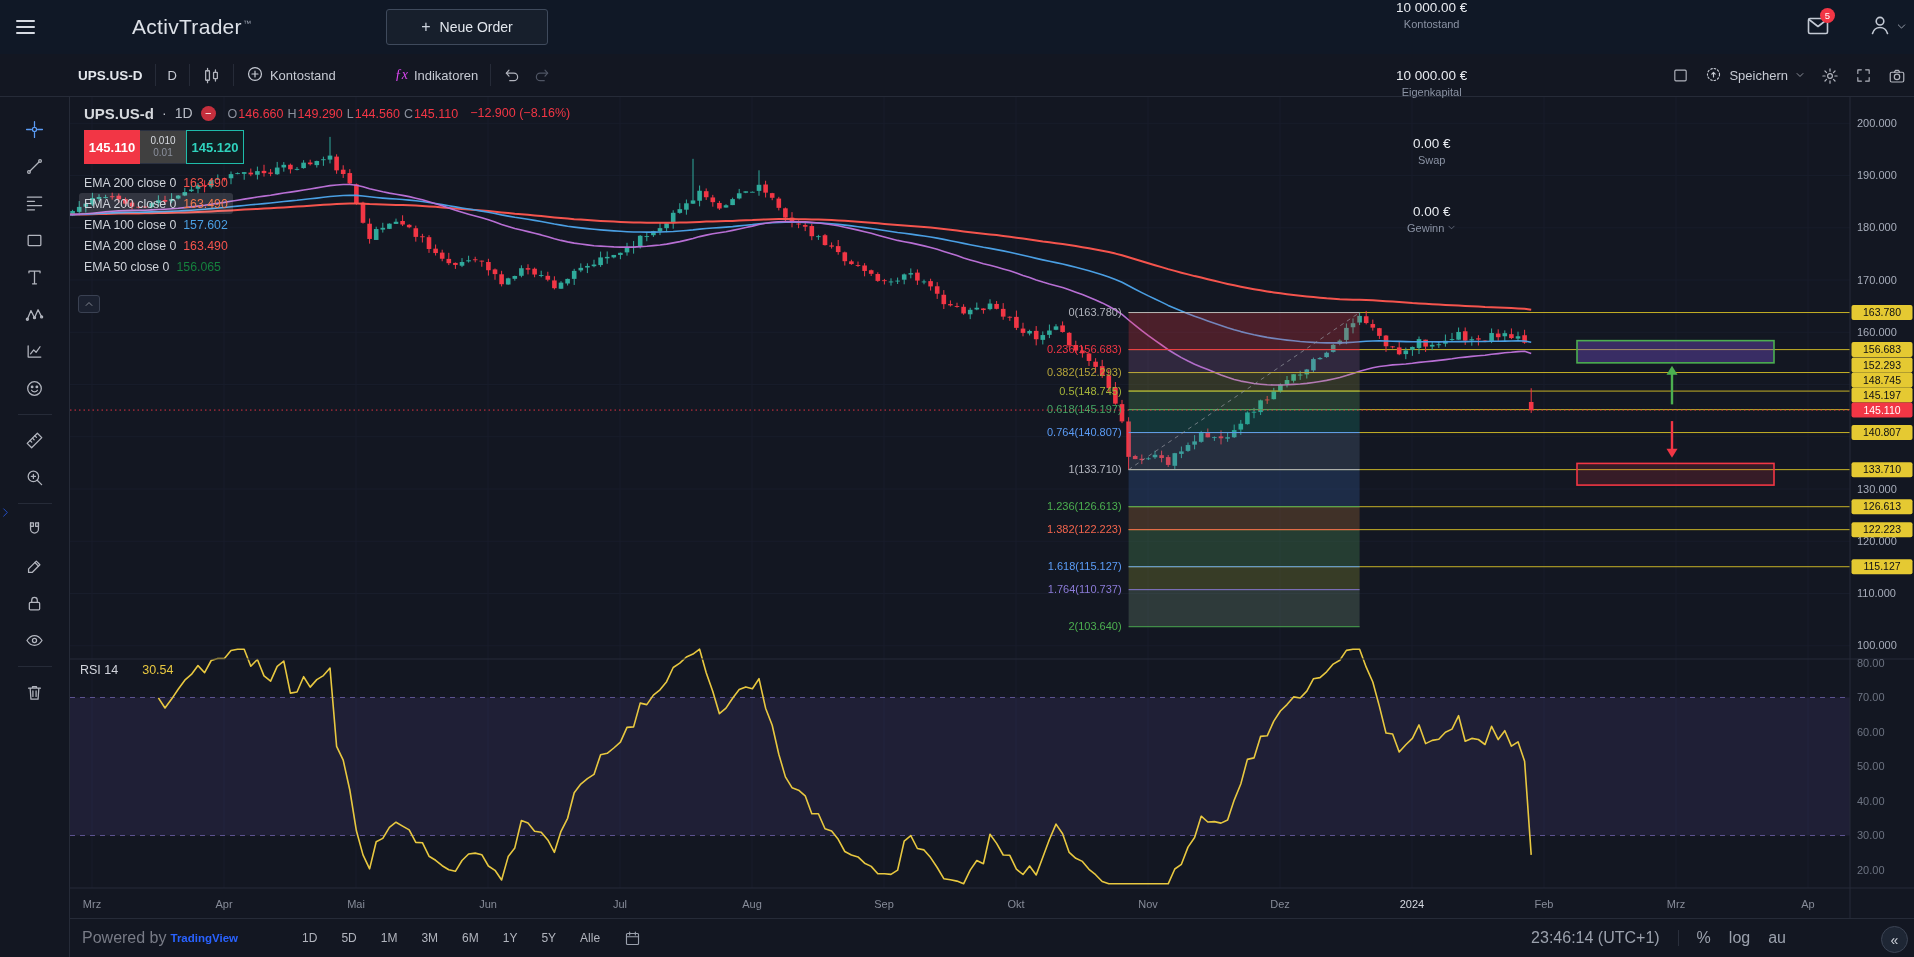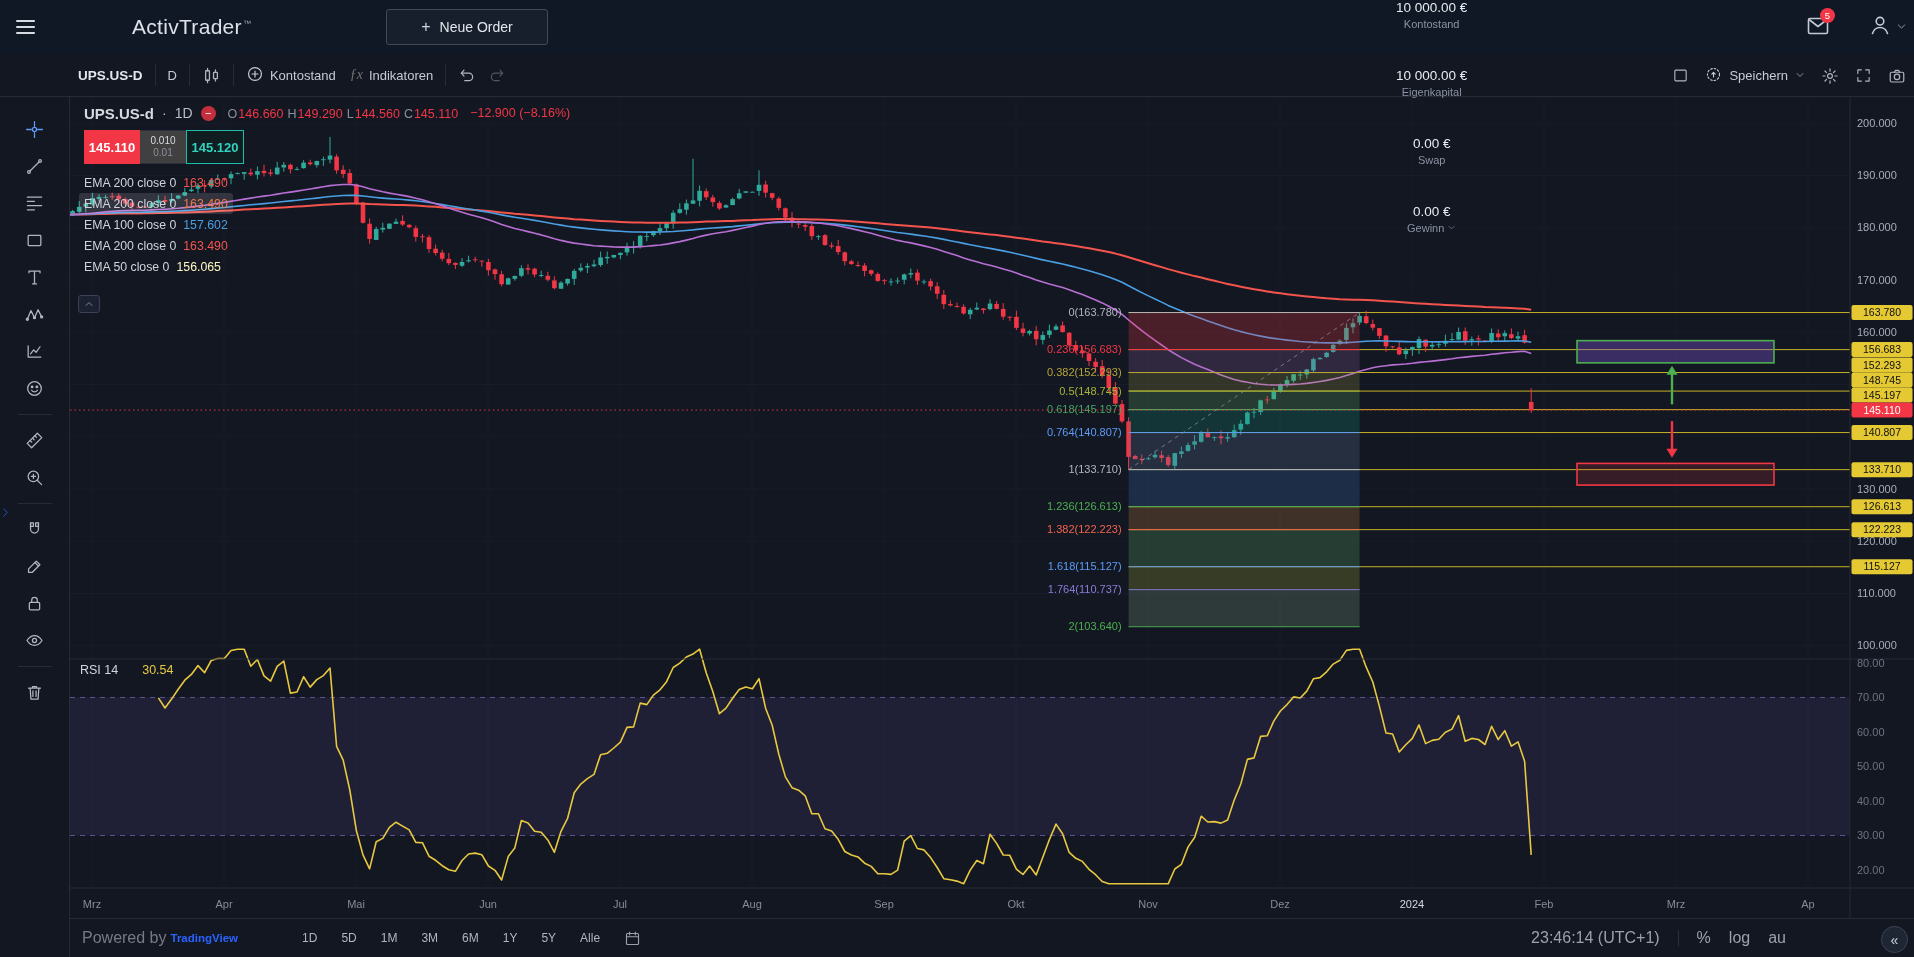--- a/index.html
+++ b/index.html
@@ -23,21 +23,21 @@
   .badge{position:absolute;left:14px;top:-6px;width:15px;height:15px;background:#f23645;border-radius:50%;
     color:#fff;font-size:9.5px;display:flex;align-items:center;justify-content:center;}
   .avatar{position:absolute;left:1868px;top:13px;display:flex;align-items:center;gap:4px;color:#c3c9d4;cursor:pointer;}
   
   .symtb{position:absolute;left:0;top:54px;width:1914px;height:43px;background:#131722;border-bottom:1px solid #262b38;
     display:flex;align-items:center;z-index:25;color:#c6cad3;}
   .symtb .sym{margin-left:78px;color:#e3e6ec;font-size:13.5px;font-weight:bold;cursor:pointer;}
   .vsep{width:1px;height:22px;background:#262b38;margin:0 12px;}
   .tbtxt{font-size:13px;cursor:pointer;display:flex;align-items:center;gap:6px;color:#c6cad3;}
   .tbicon{color:#b2b5be;cursor:pointer;display:flex;align-items:center;}
-  .fx{font-style:italic;font-family:"Liberation Serif",serif;font-size:14px;color:#737373;}
+  .fx{font-style:italic;font-family:"Liberation Serif",serif;font-size:14px;color:#d946ef;margin-left:45px;}
   .dim{color:#4f5564;}
   .symtb-right{position:absolute;right:8px;top:0;height:43px;display:flex;align-items:center;gap:16px;}
   .savebtn{display:flex;align-items:center;gap:7px;color:#c6cad3;font-size:13px;cursor:pointer;}
   
   .left-tools{position:absolute;left:0;top:97px;width:70px;height:860px;background:#131722;border-right:1px solid #262b38;
     display:flex;flex-direction:column;align-items:center;padding-top:14px;z-index:20;}
   .tool{width:38px;height:37px;display:flex;align-items:center;justify-content:center;color:#b2b5be;cursor:pointer;border-radius:4px;}
   .tool.active{color:#5b9cf6;}
   .tsep{width:34px;height:1px;background:#262b38;margin:7px 0;}
   .panel-chevron{position:absolute;left:0;top:500px;width:12px;height:26px;color:#2962ff;display:flex;align-items:center;z-index:21;cursor:pointer;}
@@ -944,21 +944,21 @@
       <div class="erow">
         <span class="en">EMA 100 close 0</span>
         <span class="ev" style="color:#4a9fe3">157.602</span>
       </div>
       <div class="erow">
         <span class="en">EMA 200 close 0</span>
         <span class="ev" style="color:#f5544d">163.490</span>
       </div>
       <div class="erow">
         <span class="en">EMA 50 close 0</span>
-        <span class="ev" style="color:#fef9c3">156.065</span>
+        <span class="ev" style="color:#15803d">156.065</span>
       </div>
     </div>
 </div>
 <div class="collapse-btn">
   <span><svg viewBox="0 0 24 24" width="10" height="10" fill="none" stroke="currentColor" stroke-width="1.6" stroke-linecap="round" stroke-linejoin="round">
         <path d="M5 15.5l7-7 7 7"></path>
       </svg></span>
 </div>
 <div class="rsi-legend">
   <span class="rsi-name">RSI 14</span>

